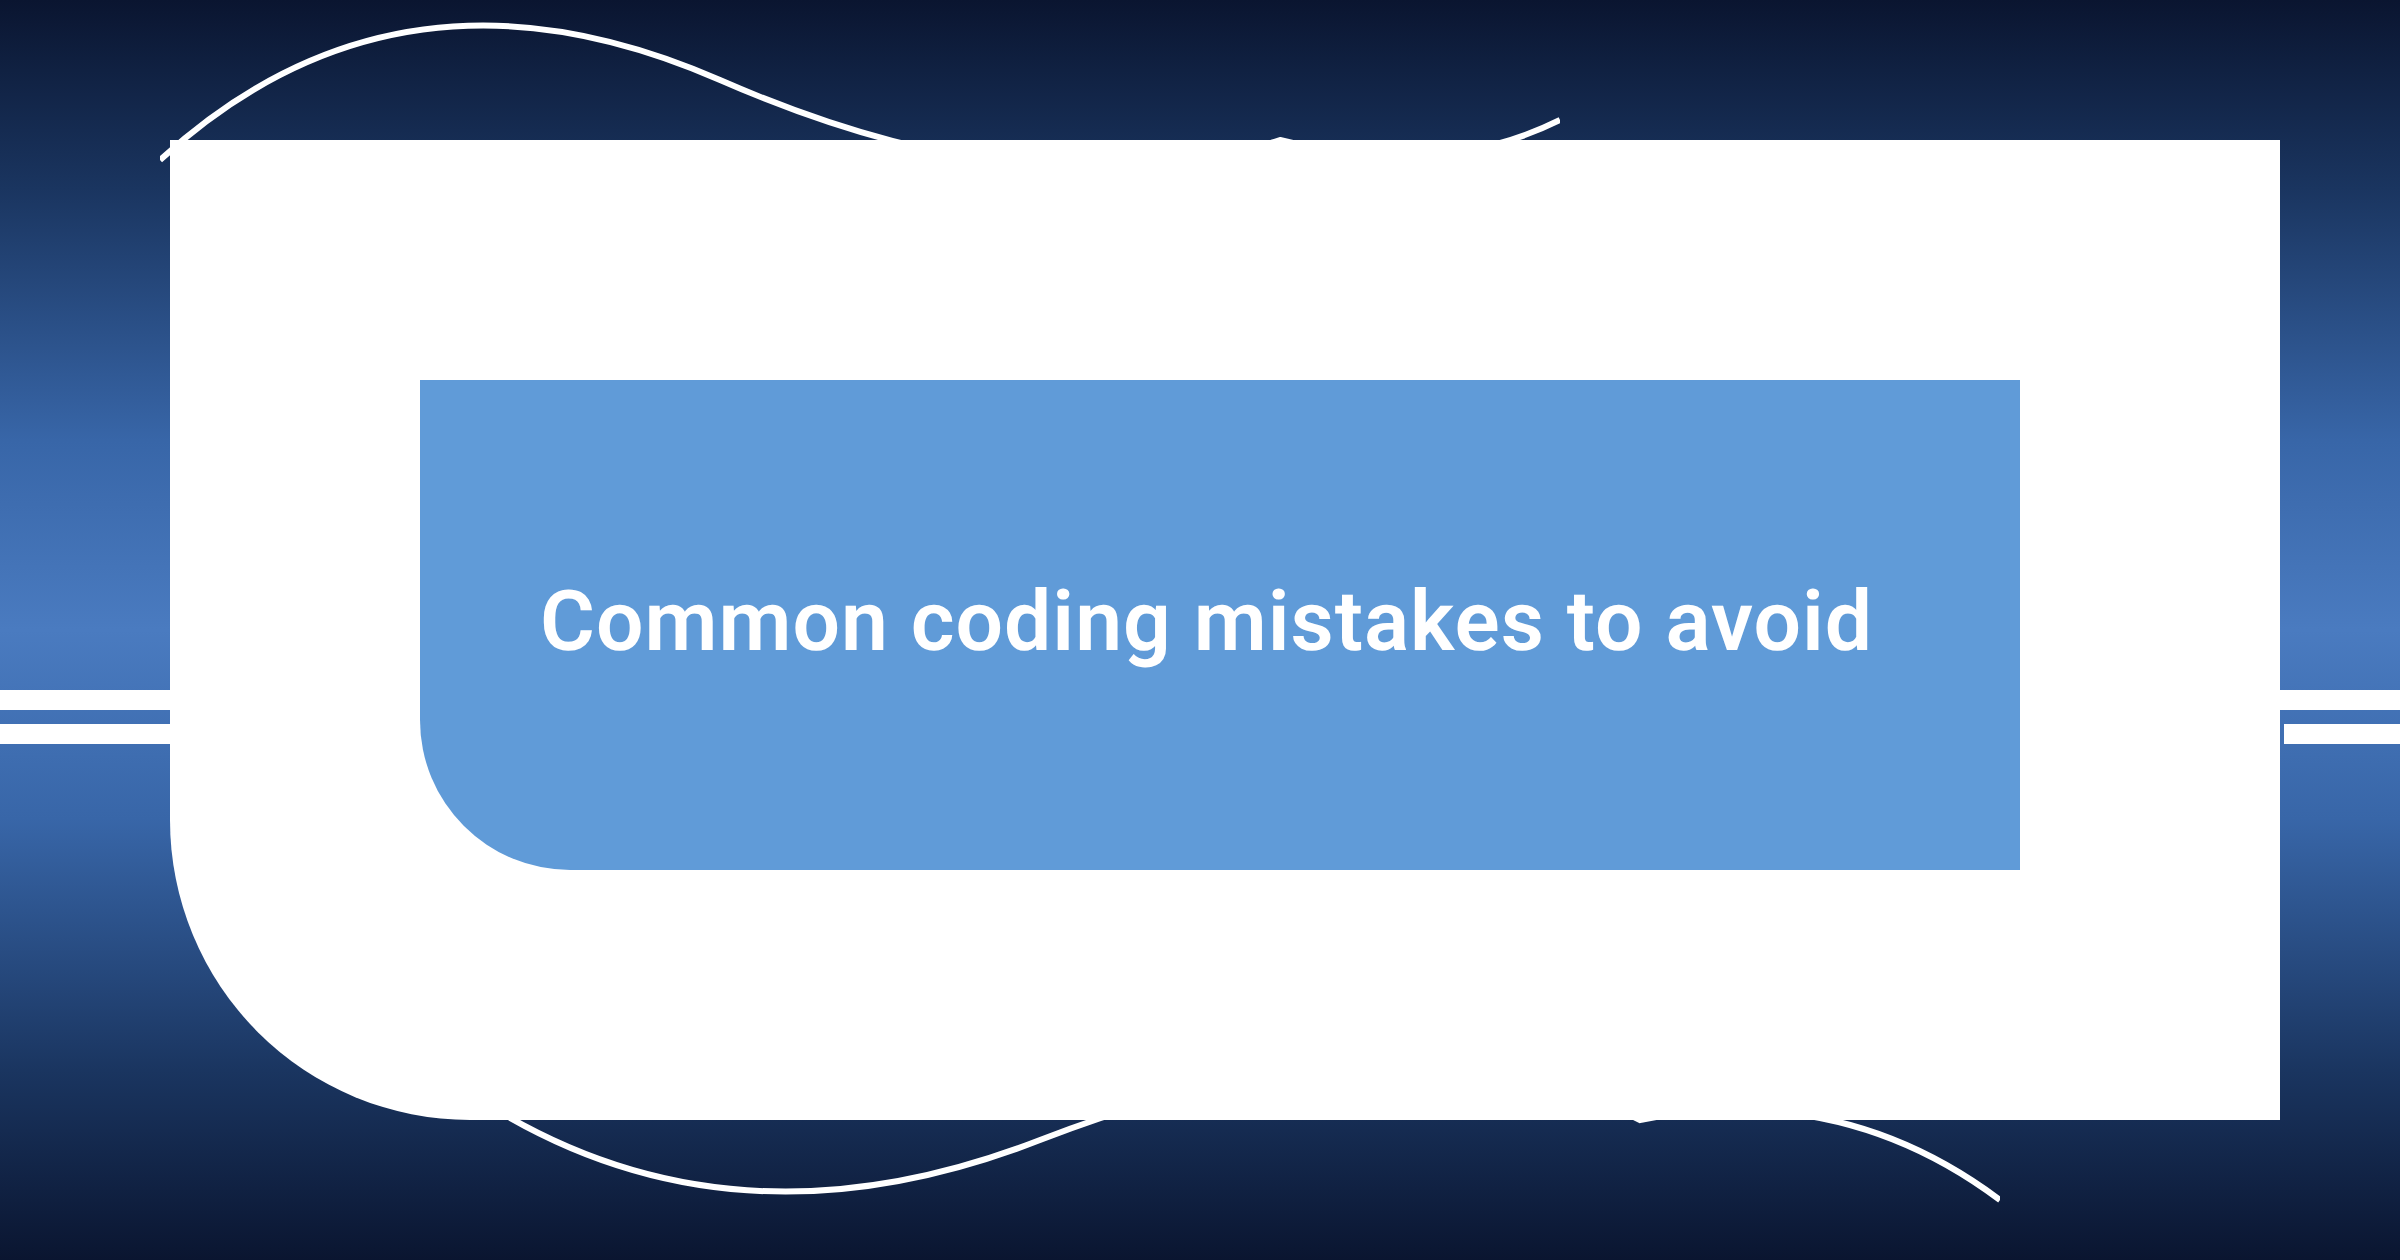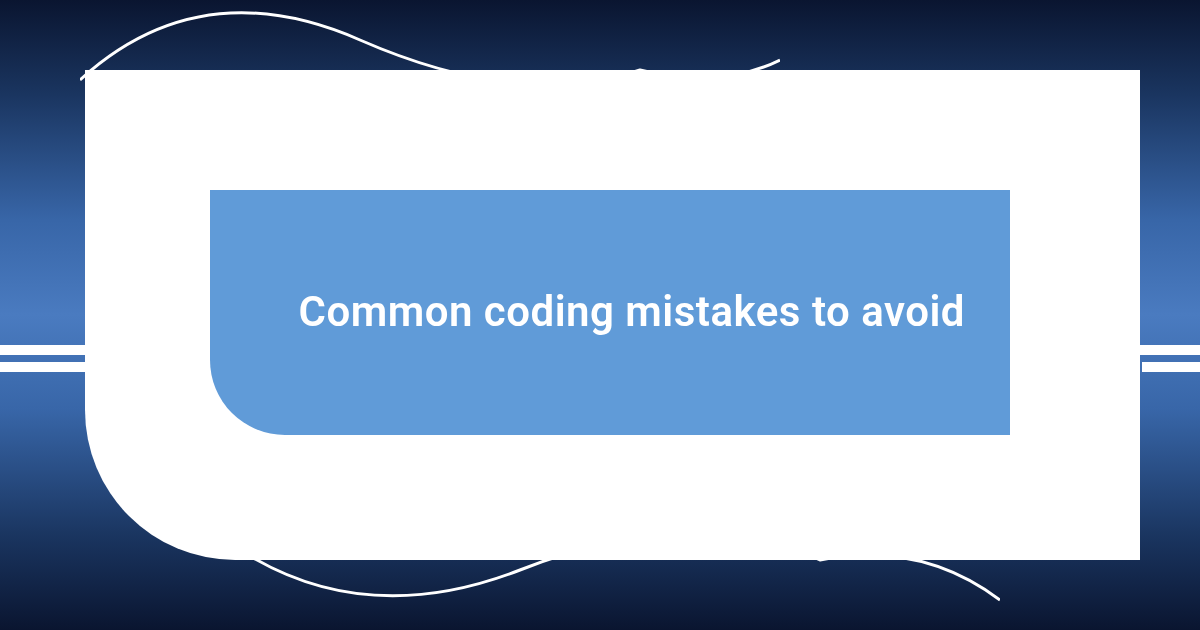--- a/index.html
+++ b/index.html
@@ -91,22 +91,22 @@
     .inner-box {
       position: absolute;
       top: 190px;
       left: 210px;
       width: 800px;
       height: 245px;
       background: #609bd8;
       border-radius: 0 0 0 75px;
       display: flex;
       align-items: center;
-      justify-content: flex-end;
-      padding: 30px 45px;
+      justify-content: flex-start;
+      padding: 30px 60px;
     }
     
     .title-text {
       color: white;
       font-size: 42px;
       font-weight: 600;
       text-align: center;
       line-height: 1.3;
       letter-spacing: 0.5px;
     }

